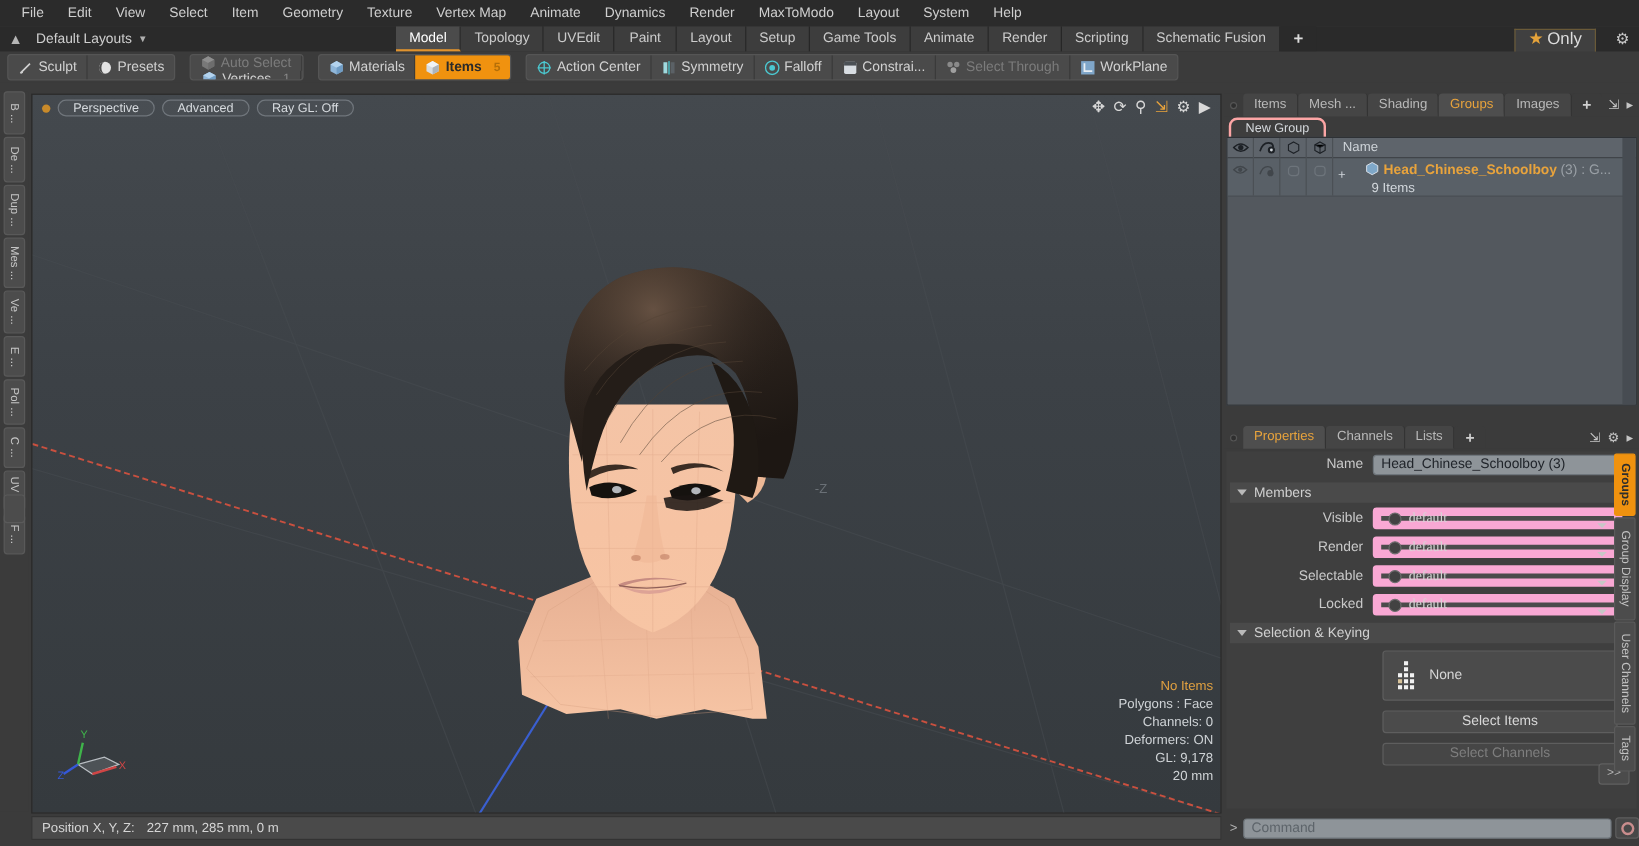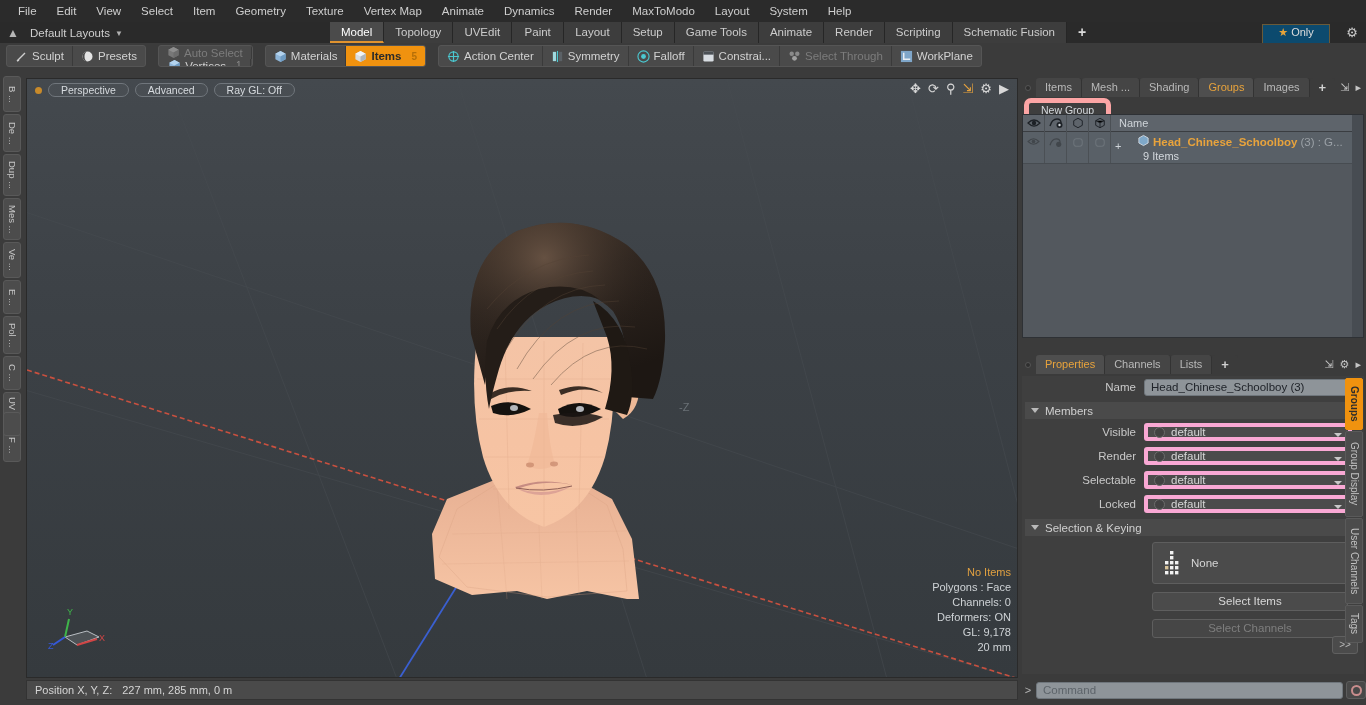--- a/index.html
+++ b/index.html
@@ -33,22 +33,22 @@
   .tabs-row { position: absolute; left: 330px; top: 0; height: 21px; display: flex; align-items: stretch; }
   .ltab {
     min-width: 52px; padding: 0 11px; height: 21px; line-height: 21px;
     background: #3d3d3d; color: #cccccc; font-size: 11.5px; text-align: center;
     border-right: 1px solid #262626; white-space: nowrap;
   }
   .ltab.active { background: #4b4b4b; color: #ffffff; border-bottom: 2px solid #e0932f; }
   .ltab.plus { background: #2a2a2a; border-right: none; color: #dcdcdc; font-size: 14px; min-width: 30px; font-weight: bold;}
   .only-btn {
     position: absolute; right: 36px; top: 2px; width: 68px; height: 28px;
-    background: #0c4a6e; border: 1px solid #6a5a38; border-bottom: 2px solid #e0932f;
-    color: #ddd; font-size: 11px; line-height: 15px; text-align: center; white-space: nowrap;
+    background: #404040; border: 1px solid #6a5a38; border-bottom: 2px solid #e0932f;
+    color: #ddd; font-size: 14px; line-height: 15px; text-align: center; white-space: nowrap;
   }
   .only-btn .star { color: #e5a33a; margin-right: 3px; }
   .gear-tr { position: absolute; right: 8px; top: 3px; font-size: 13px; color: #c9c9c9; }
 
   
   .modebar {
     position: absolute; left: 0; top: 43px; width: 1366px; height: 26px;
     background: #3b3b3b; display: flex; align-items: center;
   }
   .tgroup {
@@ -110,21 +110,21 @@
     white-space: nowrap;
   }
   .ptab.active { background: #4e4e4e; color: #e8a33c; }
   .ptab.plus { background: #3b3b3b; border: none; color: #d0d0d0; font-weight: bold; font-size: 13px; }
   .pt-icons { margin-left: auto; display: flex; gap: 6px; padding-right: 5px; align-items: center; }
   .pt-icons span { color: #c5c5c5; font-size: 11px; }
 
   .newgroup-row { height: 17px; background: #3b3b3b; padding: 1px 0 2px 4px; }
   .newgroup-btn {
     display:inline-block; height: 25px; line-height: 14px; padding: 0 12px;
-    border: 5px solid #fca5a5; border-radius: 7px; color: #d5d9dd; font-size: 10.5px;
+    border: 2px solid #fca5a5; border-radius: 7px; color: #d5d9dd; font-size: 10.5px;
     background: rgba(255,255,255,0.02);
   }
 
   .glist { margin: 0 2px; background: #53585e; border: 1px solid #2e3135; height: 224px; position: relative; }
   .glist-head { display: flex; height: 17px; background: #5e646b; border-bottom: 1px solid #3a3d41; align-items: center; }
   .gcol { width: 22px; height: 17px; border-right: 1px solid #4b5055; display:flex; align-items:center; justify-content:center; }
   .gcol-name { flex: 1; padding-left: 8px; color: #cfd4d9; font-size: 11px; }
   .grow { display: flex; height: 32px; background: #596067; border-bottom: 1px solid #474c51; }
   .gcell { width: 22px; border-right: 1px solid #4b5055; display:flex; align-items:flex-start; justify-content:center; padding-top:5px; }
   .gname { flex: 1; position: relative; padding: 2px 0 0 6px; }
@@ -136,21 +136,21 @@
   .gscroll { position: absolute; right: 0; top: 0; width: 11px; bottom: 0; background: #474c52; }
 
   .panel2 { position: absolute; left: 1020px; top: 355px; width: 346px; height: 318px; }
   .p2body { background: #3f3f3f; margin: 0 2px; height: 298px; position: relative; }
   .prow { display: flex; align-items: center; height: 22px; padding: 0 12px 0 0; margin-top: 2px; }
   .plabel { width: 122px; text-align: right; padding-right: 8px; color: #c9c9c9; font-size: 11.5px; }
   .pfield {
     flex: 1; height: 17px; background: #8e9499; border: 1px solid #6f767c; border-radius: 3px;
     color: #20242a; font-size: 11.5px; line-height: 15px; padding-left: 6px;
   }
-  .pdrop { flex: 1; height: 18px; display: flex; align-items: center; background: #4b4b4b; border: 4px solid #f9a8d4; border-radius: 3px; position: relative;}
+  .pdrop { flex: 1; height: 18px; display: flex; align-items: center; background: #4b4b4b; border: 7px solid #f9a8d4; border-radius: 3px; position: relative; font-family: Liberation Serif, serif;}
   .pdrop .radio { width: 11px; height: 11px; border-radius: 50%; border: 1px solid #6d6d6d; background: #424242; margin: 0 6px; flex:none;}
   .pdrop .val { color: #d6d6d6; font-size: 11.5px; }
   .pdrop .arrow { position: absolute; right: 6px; top: 6px; width: 0; height: 0; border-left: 4px solid transparent; border-right: 4px solid transparent; border-top: 4px solid #c7c7c7;}
   .sectionbar {
     display: flex; align-items: center; height: 17px; margin: 4px 3px 0 3px;
     background: #4a4a4a; color: #d0d0d0; font-size: 11.5px; padding-left: 6px;
   }
   .tri { width:0;height:0;border-left:4px solid transparent;border-right:4px solid transparent;border-top:5px solid #b9b9b9; margin-right: 6px;}
   .selbox { margin-left: 130px; width: 196px; height: 42px; background: #4b4b4b; border: 1px solid #5e5e5e; border-radius: 3px; display:flex; align-items:center; margin-top: 6px;}
   .dotgrid { width: 22px; height: 26px; margin: 0 8px 0 8px; flex:none;}

